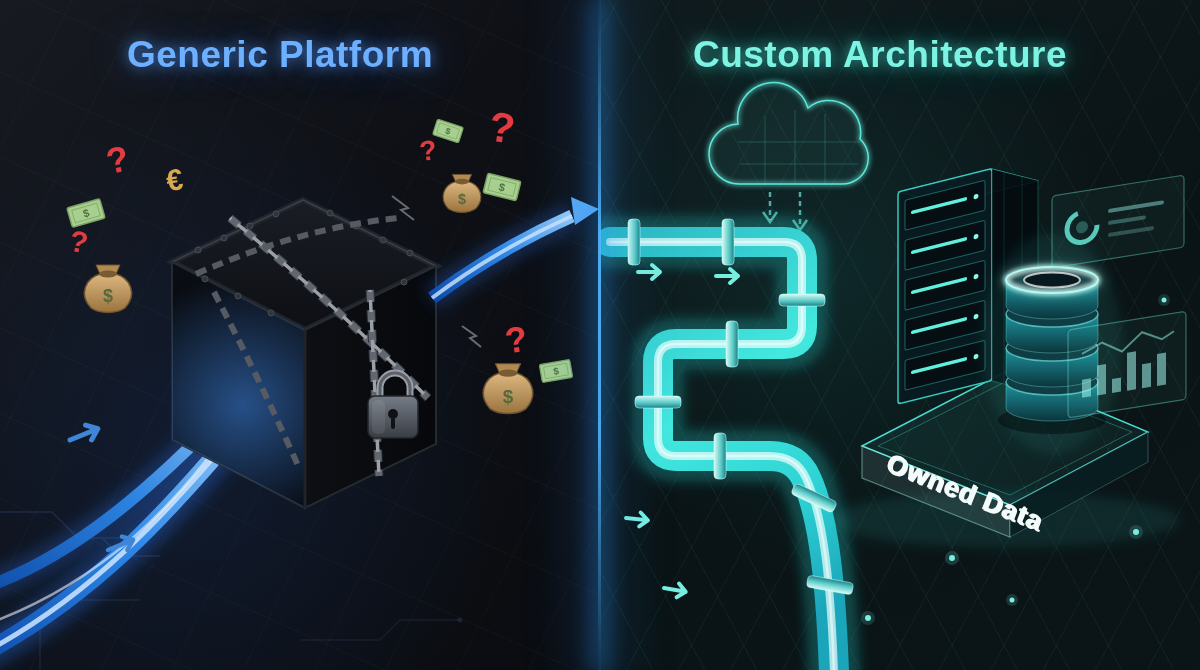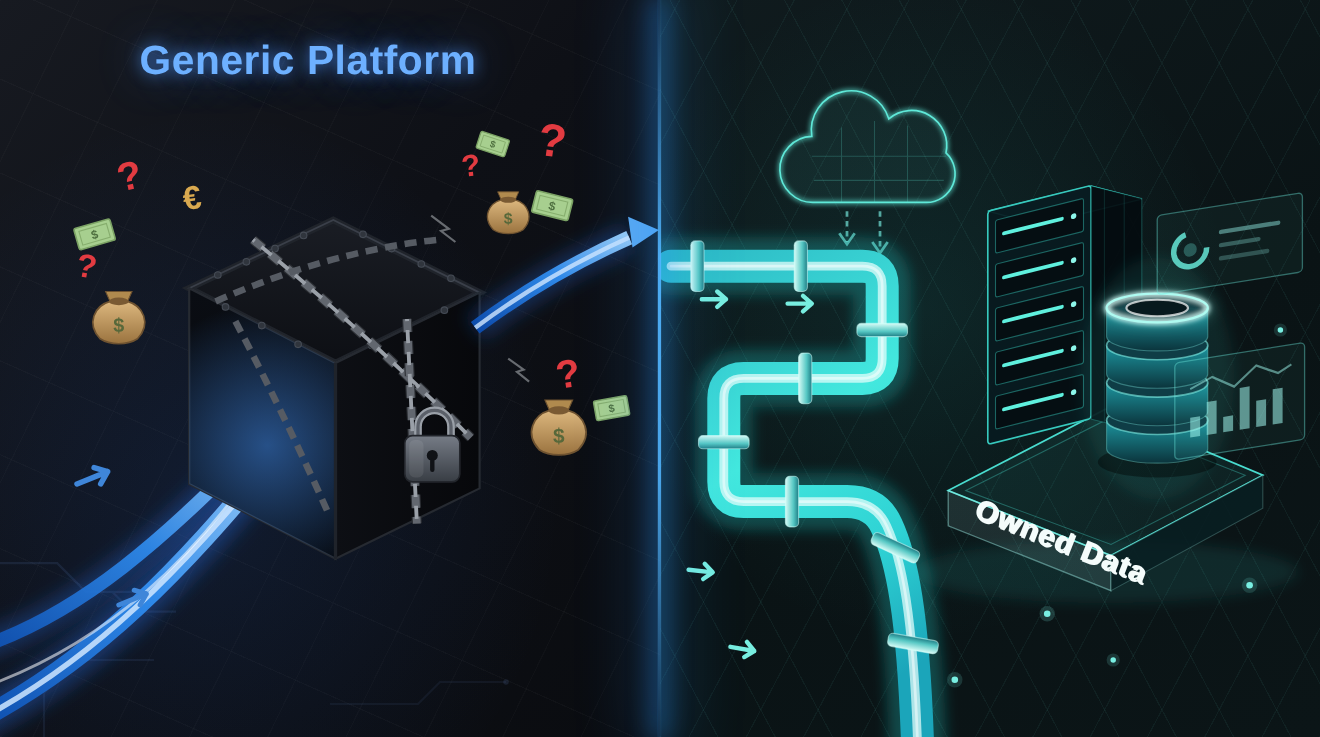--- a/index.html
+++ b/index.html
@@ -388,14 +388,15 @@
           <circle cx="536" cy="532" r="3" fill="#79efe2"></circle>
         <circle cx="564" cy="300" r="6" fill="rgba(121,239,226,0.14)"></circle>
           <circle cx="564" cy="300" r="2.5" fill="#79efe2"></circle>
       </g>
     </svg>
   </div>
 
   <div class="divider"></div>
 
   <h1 class="title left-title">Generic Platform</h1>
+  <h1 class="title right-title">Custom Architecture</h1>
 
 </div>
 
 </body></html>

